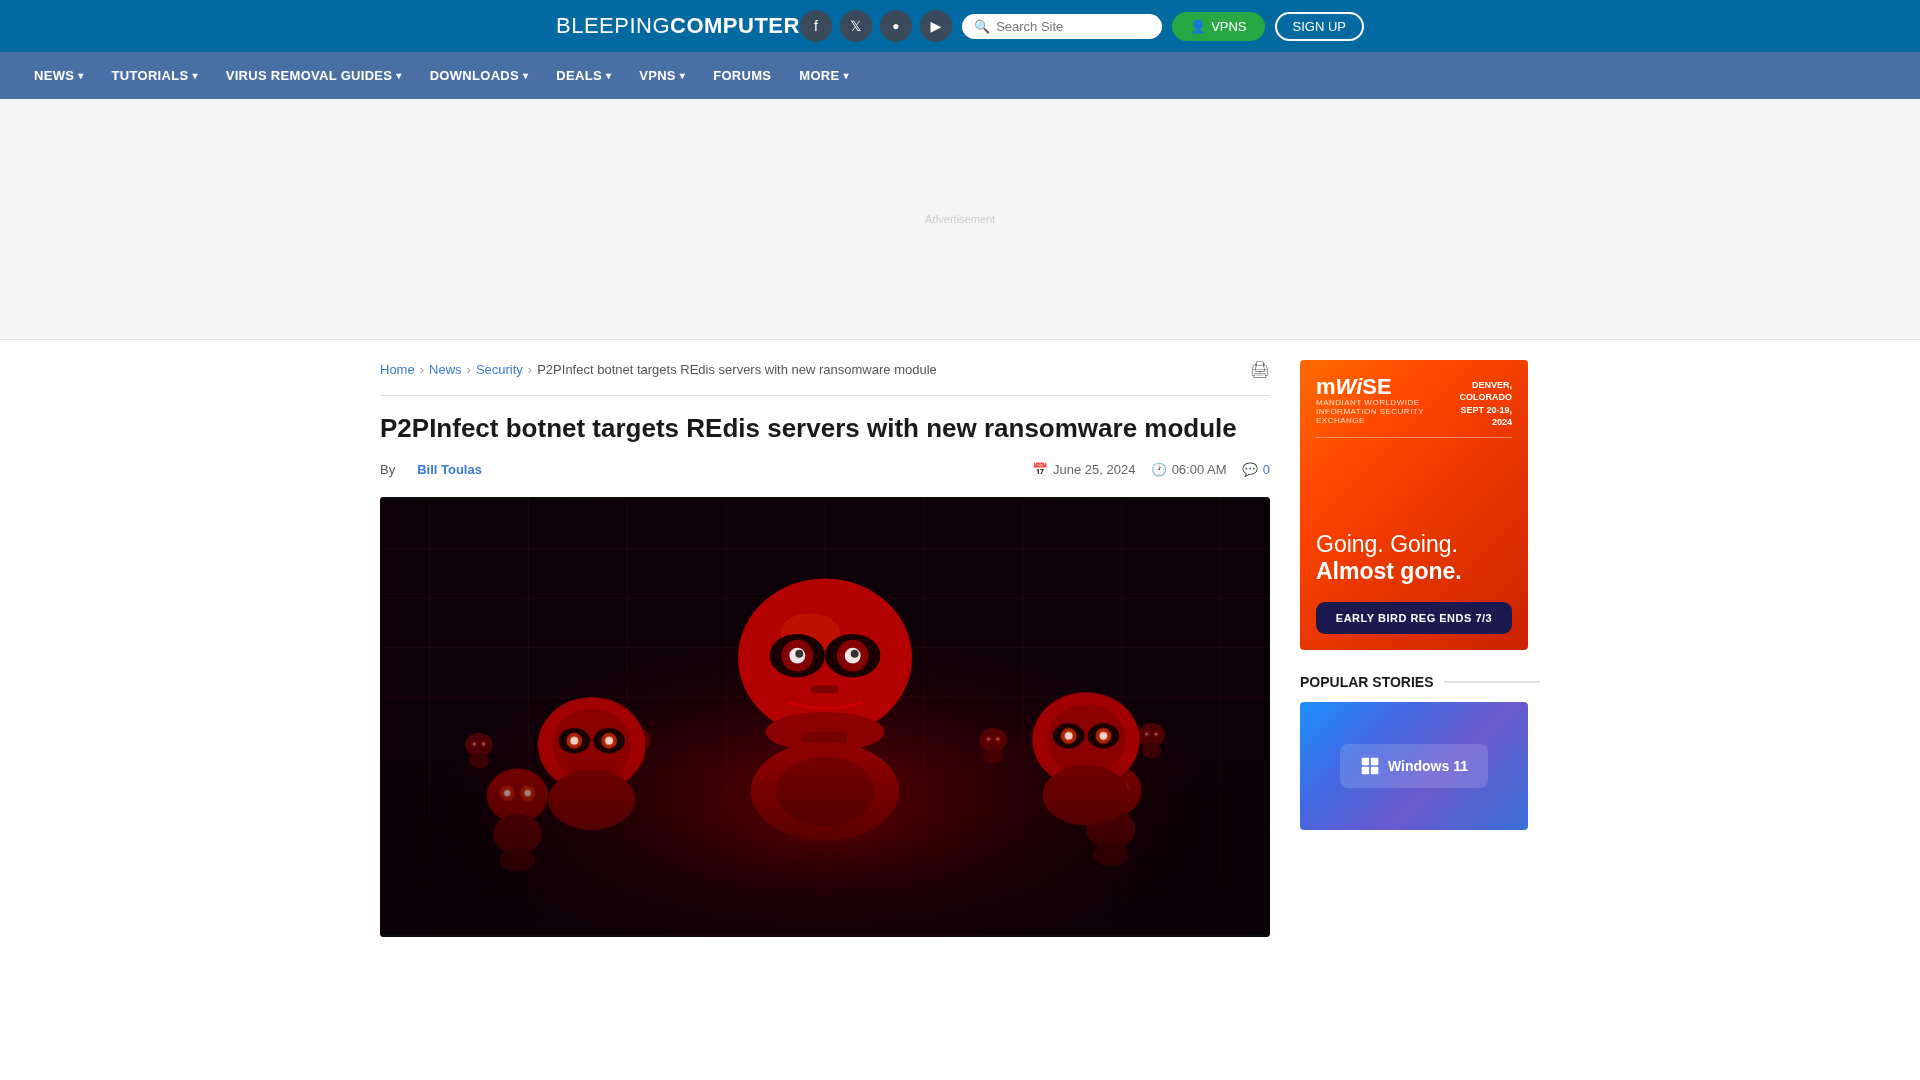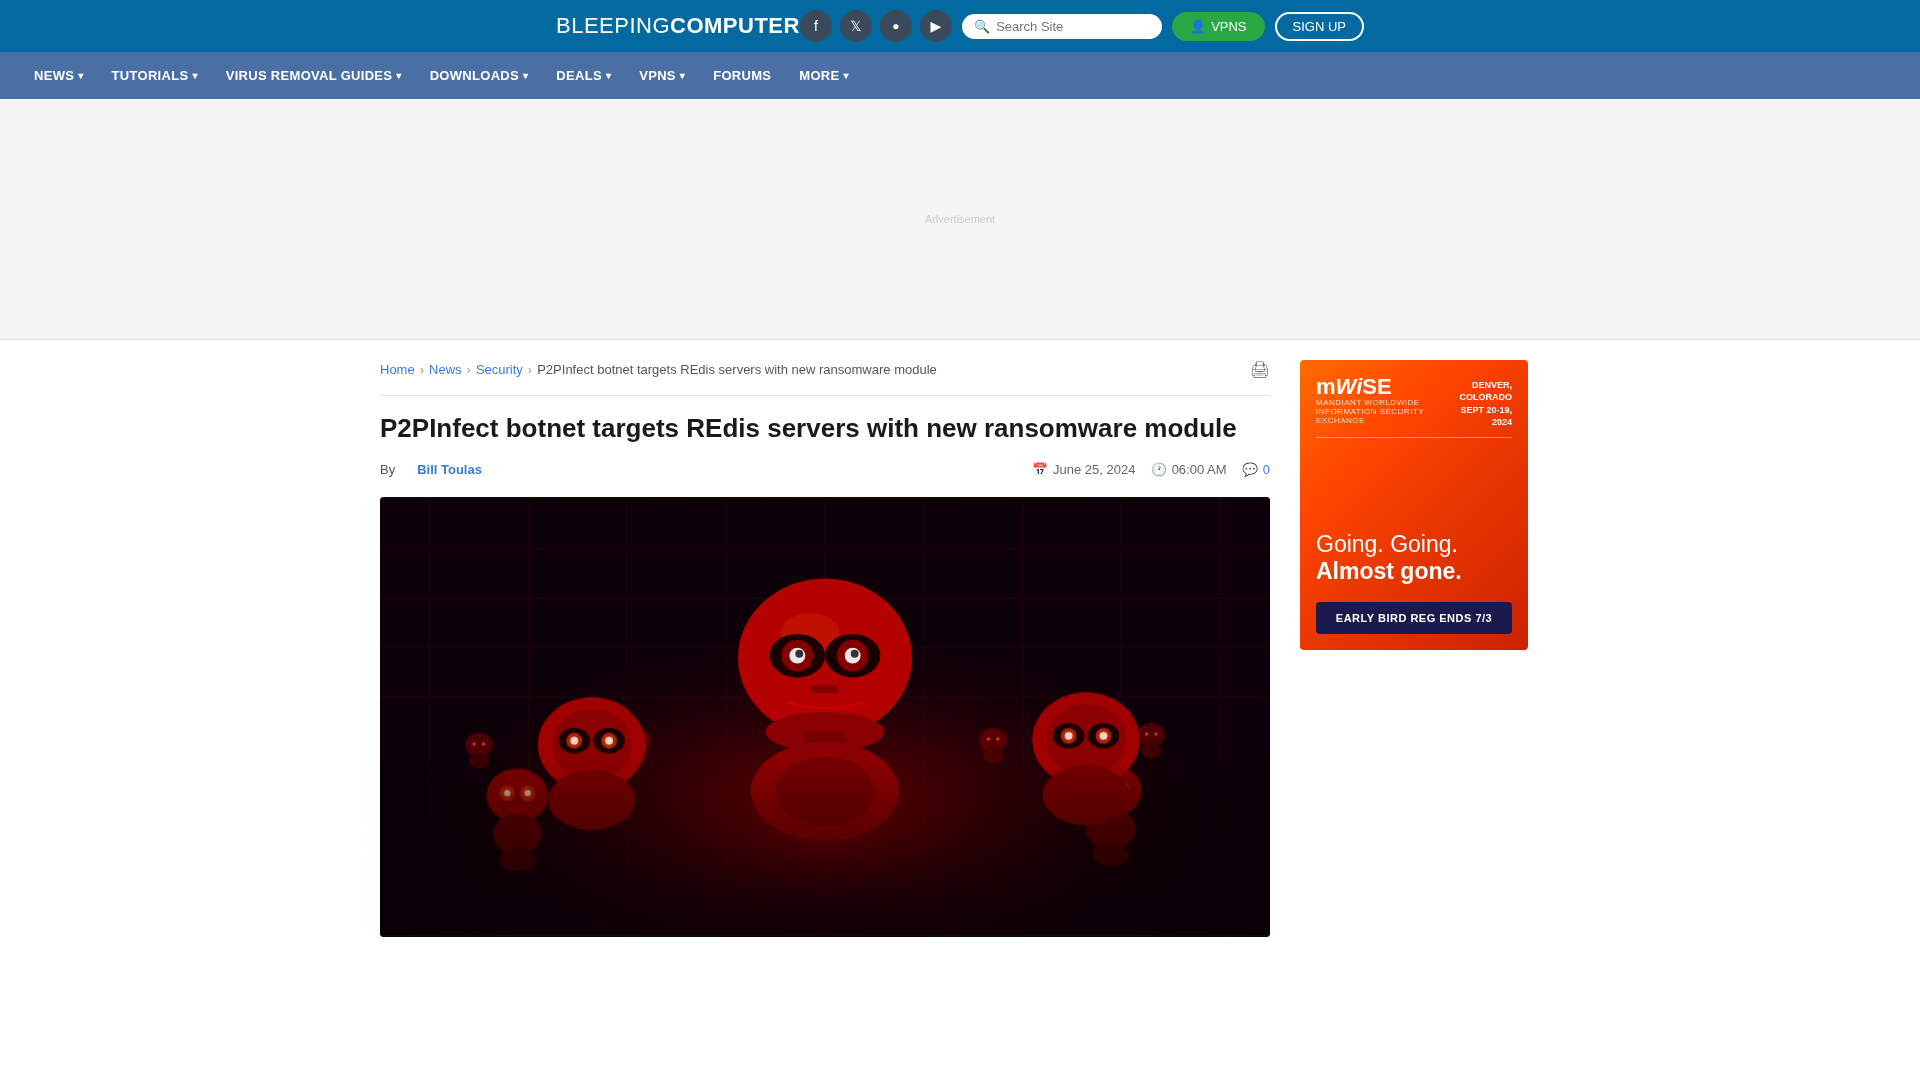--- a/index.html
+++ b/index.html
@@ -255,21 +255,21 @@
       margin-bottom: 16px;
     }
     .ad-tagline span { font-weight: 400; display: block; }
     .ad-cta {
       background: #1a1a4e;
       color: #fff;
       text-align: center;
       padding: 10px;
       font-size: 11px;
       font-weight: 700;
-      border-radius: 4px;
+      border-radius: 9px;
       cursor: pointer;
       letter-spacing: 0.5px;
     }
 
     
     .popular-stories-heading {
       font-size: 14px;
       font-weight: 700;
       text-transform: uppercase;
       color: #1a1a1a;
@@ -598,15 +598,31 @@
         </div>
       </div>
       <hr class="ad-divider">
       <div class="ad-tagline">
         <span>Going. Going.</span>
         <strong>Almost gone.</strong>
       </div>
       <div class="ad-cta">EARLY BIRD REG ENDS 7/3</div>
     </div>
 
+    <div class="popular-stories">
+      <div class="popular-stories-heading">
+        <span>POPULAR STORIES</span>
+      </div>
+      <div class="popular-story-image">
+        <div class="win11-logo">
+          <svg class="win11-icon" viewBox="0 0 24 24" fill="white">
+            <rect x="2" y="2" width="9" height="9" rx="1"></rect>
+            <rect x="13" y="2" width="9" height="9" rx="1"></rect>
+            <rect x="2" y="13" width="9" height="9" rx="1"></rect>
+            <rect x="13" y="13" width="9" height="9" rx="1"></rect>
+          </svg>
+          <span>Windows 11</span>
+        </div>
+      </div>
+    </div>
 
   </div>
 </div>
 
 </body></html>

